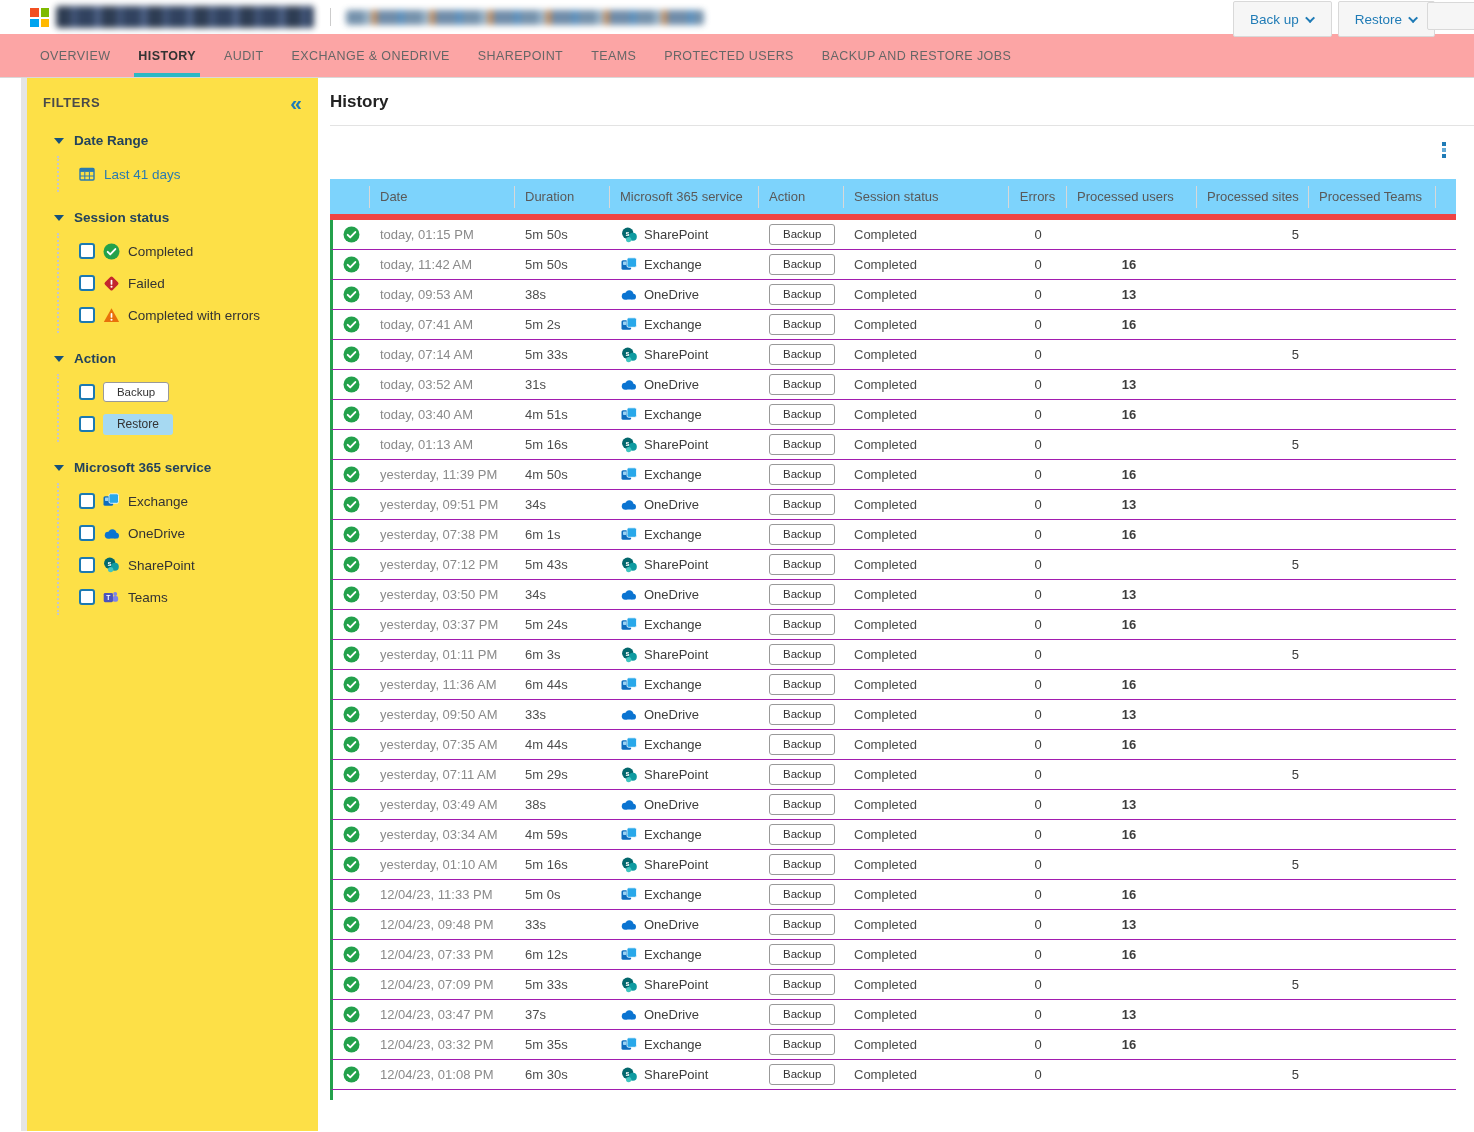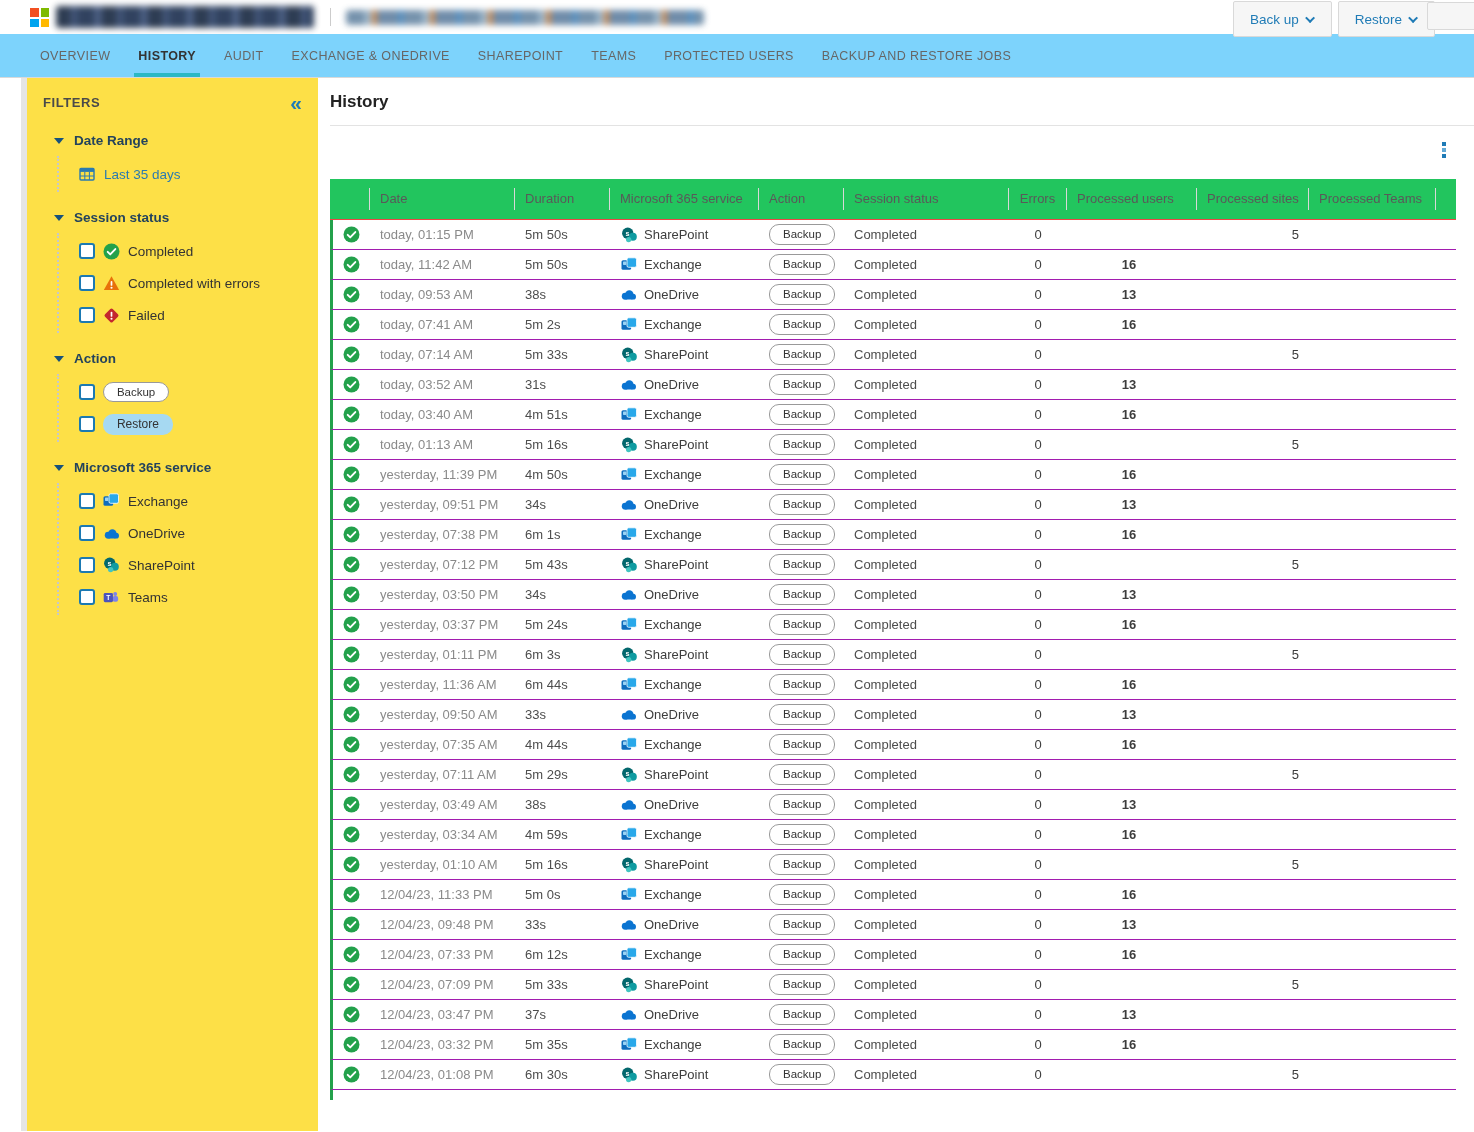--- a/index.html
+++ b/index.html
@@ -24,21 +24,21 @@
   .tb-btn { height:36px; padding:0 16px; display:flex; align-items:center; gap:9px;
     background:#f6f6f6; border:1px solid #d9d9d9; border-radius:2px;
     color:#1f7bb6; font-size:13.5px; cursor:pointer; }
   .chev { width:7px; height:7px; border-left:2px solid #1f7bb6; border-bottom:2px solid #1f7bb6;
     transform:rotate(-45deg) translateY(-2px); display:inline-block; }
   .tb-sliver { position:absolute; right:-46px; top:1px; width:54px; height:28px;
     background:#f6f6f6; border:1px solid #d9d9d9; border-radius:2px; }
 
   
   .tabbar { height:44px; display:flex; align-items:stretch; padding-left:26px;
-    border-bottom:1px solid #d9d9d9; background:#7dd3fc; }
+    border-bottom:1px solid #d9d9d9; background:#fca5a5; }
   .tab { position:relative; display:flex; align-items:center; padding:0 14px;
     font-size:12.5px; letter-spacing:.4px; color:#666; cursor:pointer; white-space:nowrap; }
   .tab.active { color:#333; font-weight:bold; }
   .tab.active::after { content:""; position:absolute; left:10px; right:10px; bottom:0;
     height:4px; background:#2bb8c4; }
 
   
   .content { display:flex; height:1053px; }
   .gutter { width:22px; background:#fff; }
   .gutter-strip { width:6px; background:#e5e5e5; }
@@ -56,37 +56,37 @@
   .fsection-title { font-size:13.5px; font-weight:bold; color:#24435c; }
   .fitems { margin:8px 0 0 16px; border-left:2px dotted #c8c8c8; padding:2px 0 2px 20px; }
   .fitem { display:flex; align-items:center; gap:8px; height:32px; }
   .cbx { width:16px; height:16px; border:2px solid #1b79b2; border-radius:3px; background:#fff;
     flex:0 0 auto; cursor:pointer; }
   .flabel { font-size:13.5px; color:#333; }
   .flink { font-size:13.5px; color:#2a7ab0; cursor:pointer; }
   .st-ic, .svc-ic { width:17px; height:17px; display:inline-flex; align-items:center;
     justify-content:center; flex:0 0 auto; }
   .pill { display:inline-block; font-size:11.5px; color:#333; border:1px solid #999;
-    background:#fff; border-radius:10px; padding:2px 13px; line-height:1.25; }
+    background:#fff; border-radius:3px; padding:2px 13px; line-height:1.25; }
   .pill.filled { border-color:transparent; background:#a6d9f2; font-size:12px; }
 
   
   .page-title { font-size:17px; font-weight:bold; color:#222; }
   .page-desc { margin-top:9px; font-size:13px; color:#444; }
   .main-divider { margin-top:13px; border-top:1px solid #e3e3e3; }
   .toolbar { height:53px; position:relative; }
   .kebab { position:absolute; right:28px; top:16px; display:flex; flex-direction:column;
     gap:2px; align-items:center; cursor:pointer; }
   .kebab i { width:4px; height:4px; background:#1f7bb6; display:block; }
   .kebab i:nth-child(2){ background:#63a9d4; }
 
   .table { margin-right:18px; }
   .thead, .trow { display:grid; align-items:center; }
   .thead { grid-template-columns:40px 145px 95px 149px 85px 165px 58px 130px 112px 127px 1fr;
-    height:41px; background:#22c55e; border-bottom:1px solid #ef4444; }
+    height:41px; background:#7dd3fc; border-bottom:6px solid #ef4444; }
   .th { font-size:13px; color:#595959; padding:0 10px; height:22px; line-height:22px;
     border-right:1px solid #d8d8d8; white-space:nowrap; overflow:hidden; }
   .th:last-child { border-right:none; }
   .th.center { text-align:center; }
   .trow { grid-template-columns:37px 145px 95px 149px 85px 165px 58px 130px 112px 127px 1fr;
     height:30px; border-left:3px solid #23a14b; border-bottom:1px solid #a21caf; cursor:pointer; }
   .trow.partial { height:10px; border-bottom:none; overflow:hidden; }
   .c { font-size:13px; padding:0 10px; white-space:nowrap; overflow:hidden; }
   .c-ic { display:flex; justify-content:center; padding:0; }
   .c-date { color:#8a8a8a; }
@@ -155,21 +155,21 @@
         <div class="fitem">
           <span class="st-ic">
             <svg viewBox="0 0 16 16" width="16" height="16">
                 <rect x="1" y="2.5" width="14" height="11.5" rx="1" fill="none" stroke="#2a7ab0" stroke-width="1.4"></rect>
                 <rect x="1" y="2.5" width="14" height="3.4" fill="#2a7ab0"></rect>
                 <line x1="5.8" y1="6" x2="5.8" y2="14" stroke="#2a7ab0" stroke-width="1"></line>
                 <line x1="10.4" y1="6" x2="10.4" y2="14" stroke="#2a7ab0" stroke-width="1"></line>
                 <line x1="1" y1="10" x2="15" y2="10" stroke="#2a7ab0" stroke-width="1"></line>
               </svg>
           </span>
-          <span class="flink">Last 35 days</span>
+          <span class="flink">Last 41 days</span>
         </div>
       </div>
     </div>
 
     <div class="fsection">
       <div class="fsection-head">
         <span class="tri"></span>
         <span class="fsection-title">Session status</span>
       </div>
       <div class="fitems">
@@ -180,37 +180,37 @@
                 <circle cx="8" cy="8" r="7.5" fill="#23a14b"></circle>
                 <path d="M4.4 8.3l2.4 2.4 4.8-5" stroke="#fff" stroke-width="1.8" fill="none" stroke-linecap="round" stroke-linejoin="round"></path>
               </svg>
           </span>
           <span class="flabel">Completed</span>
         </div>
         <div class="fitem">
           <span class="cbx"></span>
           <span class="st-ic">
             <svg viewBox="0 0 16 16" width="17" height="17">
+                <rect x="2.9" y="2.9" width="10.2" height="10.2" rx="1.6" fill="#c4262e" transform="rotate(45 8 8)"></rect>
+                <rect x="7.2" y="4.4" width="1.6" height="4.8" rx=".8" fill="#fff"></rect>
+                <circle cx="8" cy="11" r="1" fill="#fff"></circle>
+              </svg>
+          </span>
+          <span class="flabel">Failed</span>
+        </div>
+        <div class="fitem">
+          <span class="cbx"></span>
+          <span class="st-ic">
+            <svg viewBox="0 0 16 16" width="17" height="17">
                 <path d="M8 1.2L15.2 14.2H.8z" fill="#e8710a"></path>
                 <rect x="7.2" y="5.6" width="1.6" height="4.6" rx=".8" fill="#fff"></rect>
                 <circle cx="8" cy="12" r="1" fill="#fff"></circle>
               </svg>
           </span>
           <span class="flabel">Completed with errors</span>
-        </div>
-        <div class="fitem">
-          <span class="cbx"></span>
-          <span class="st-ic">
-            <svg viewBox="0 0 16 16" width="17" height="17">
-                <rect x="2.9" y="2.9" width="10.2" height="10.2" rx="1.6" fill="#c4262e" transform="rotate(45 8 8)"></rect>
-                <rect x="7.2" y="4.4" width="1.6" height="4.8" rx=".8" fill="#fff"></rect>
-                <circle cx="8" cy="11" r="1" fill="#fff"></circle>
-              </svg>
-          </span>
-          <span class="flabel">Failed</span>
         </div>
       </div>
     </div>
 
     <div class="fsection">
       <div class="fsection-head">
         <span class="tri"></span>
         <span class="fsection-title">Action</span>
       </div>
       <div class="fitems">

